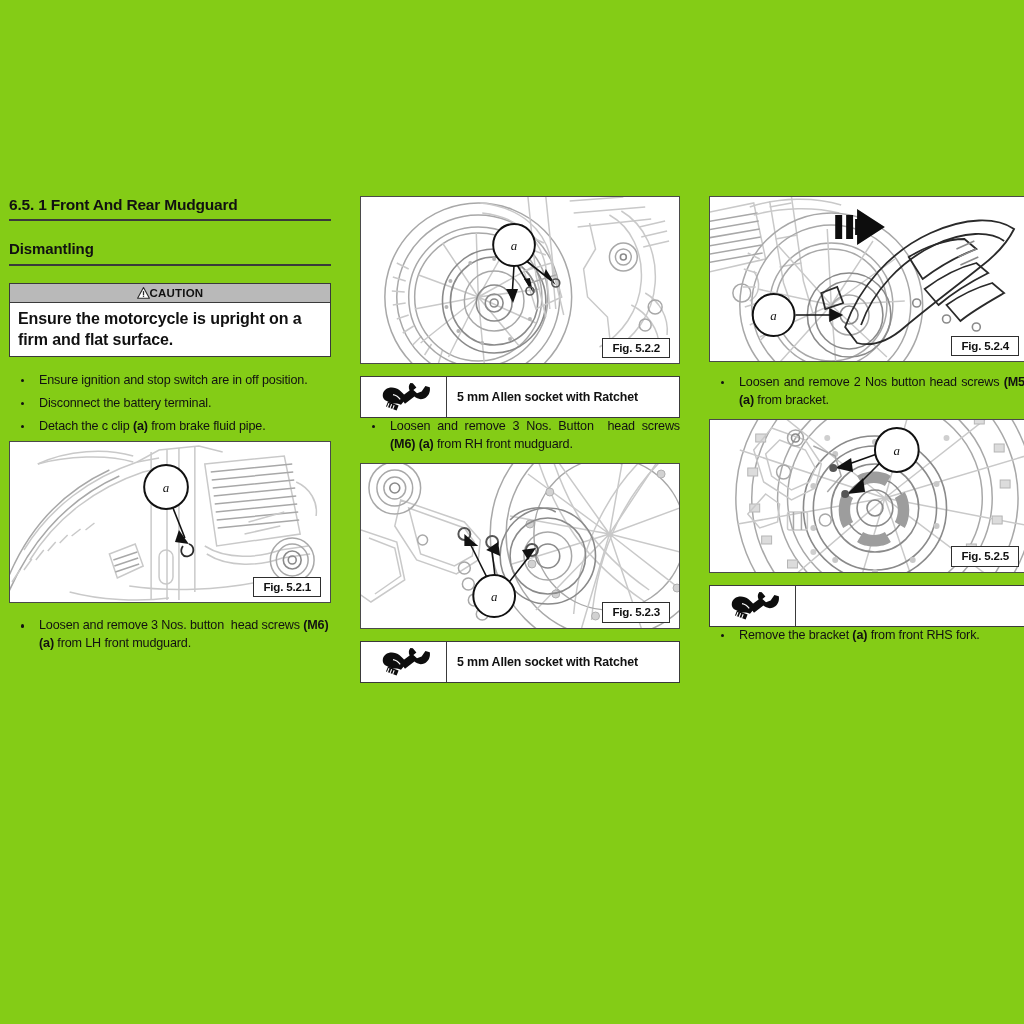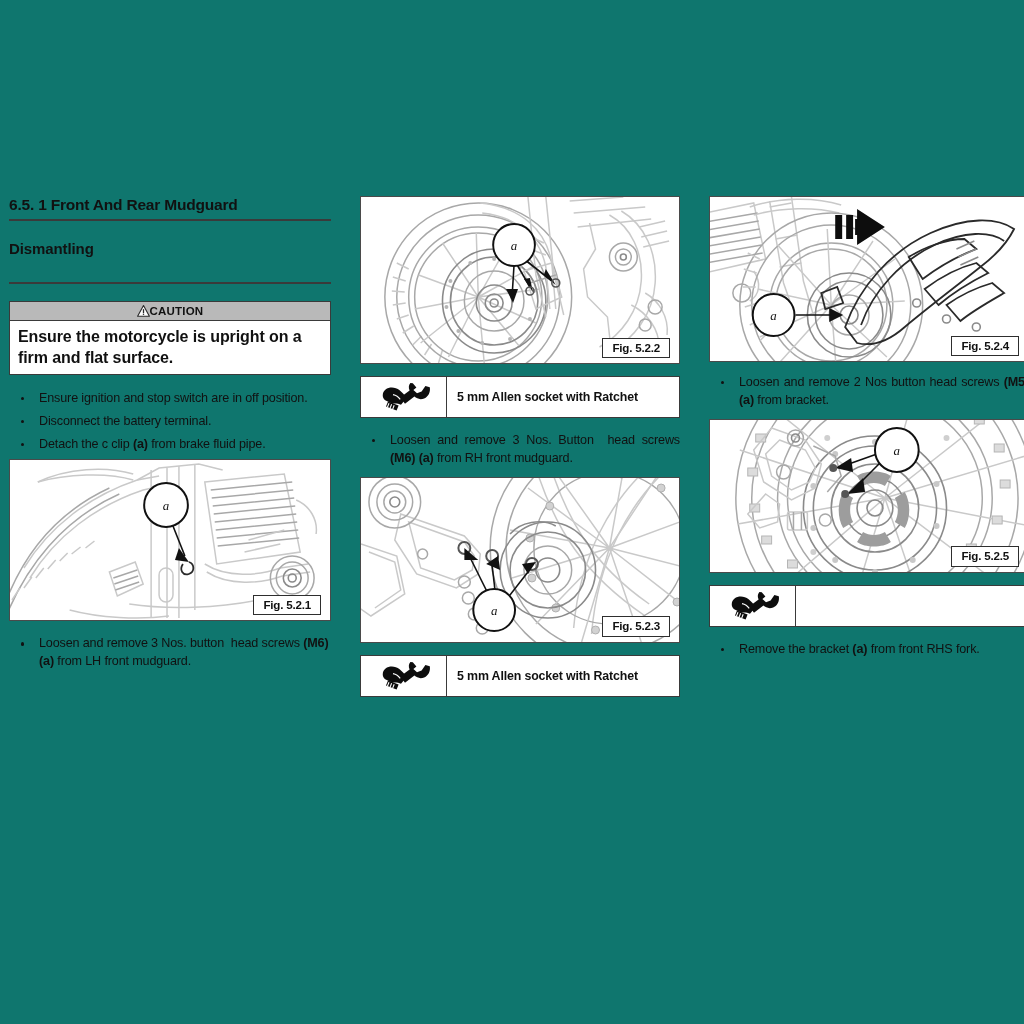--- a/index.html
+++ b/index.html
@@ -14,21 +14,21 @@
     font-family: "Liberation Sans", sans-serif;
     color: #111111;
     position: relative;
   }
 
   #page {
     position: absolute;
     left: 0; top: 0;
     width: 1024px;
     height: 1024px;
-    background: #0f766e;
+    background: #84cc16;
   }
 
   
   .col {
     position: absolute;
     top: 196px;
   }
   #col-left  { left: 9px;   width: 322px; }
   #col-mid   { left: 360px; width: 320px; }
   #col-right { left: 709px; width: 320px; }
@@ -42,21 +42,21 @@
     padding-bottom: 6px;
     border-bottom: 2.2px solid #3a3a3a;
     margin: 0 0 20px 0;
     white-space: nowrap;
   }
   .sub-title {
     font-size: 15px;
     font-weight: bold;
     letter-spacing: -0.1px;
     line-height: 1.1;
-    padding-bottom: 24px;
+    padding-bottom: 6px;
     border-bottom: 2.2px solid #3a3a3a;
     margin: 0 0 17px 0;
   }
 
   
   .caution {
     border: 1.6px solid #3a3a3a;
     margin-bottom: 15px;
     background: #fff;
   }
@@ -130,21 +130,20 @@
     padding: 2px 9px 3px 9px;
     line-height: 1.15;
   }
 
   
   .toolbox {
     display: flex;
     align-items: stretch;
     border: 1.6px solid #3a3a3a;
     background: #fff;
-    margin-bottom: 14px;
     height: 40px;
   }
   .toolbox .ticon {
     width: 85px;
     border-right: 1.6px solid #3a3a3a;
     display: flex;
     align-items: center;
     justify-content: center;
     flex: none;
   }

